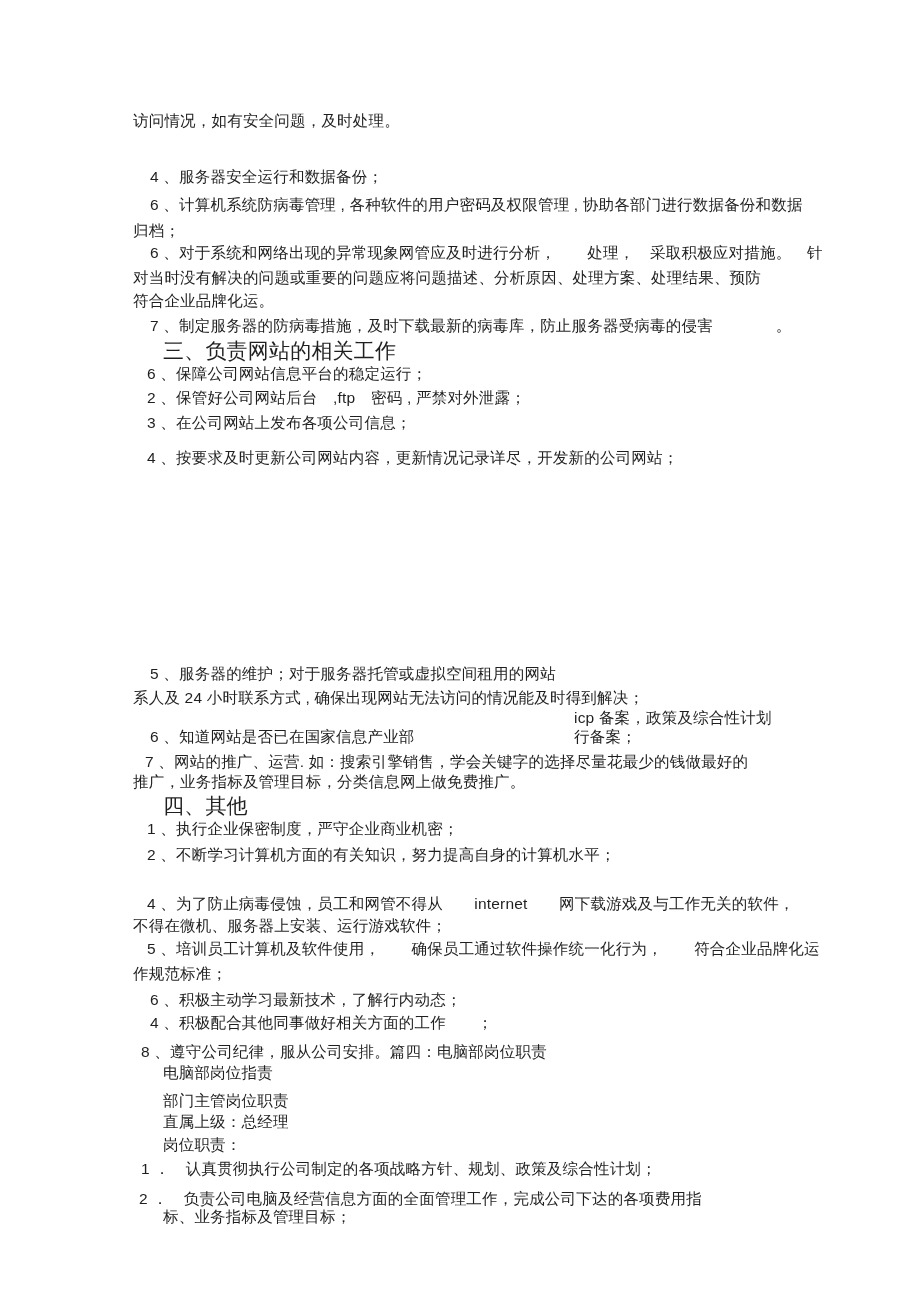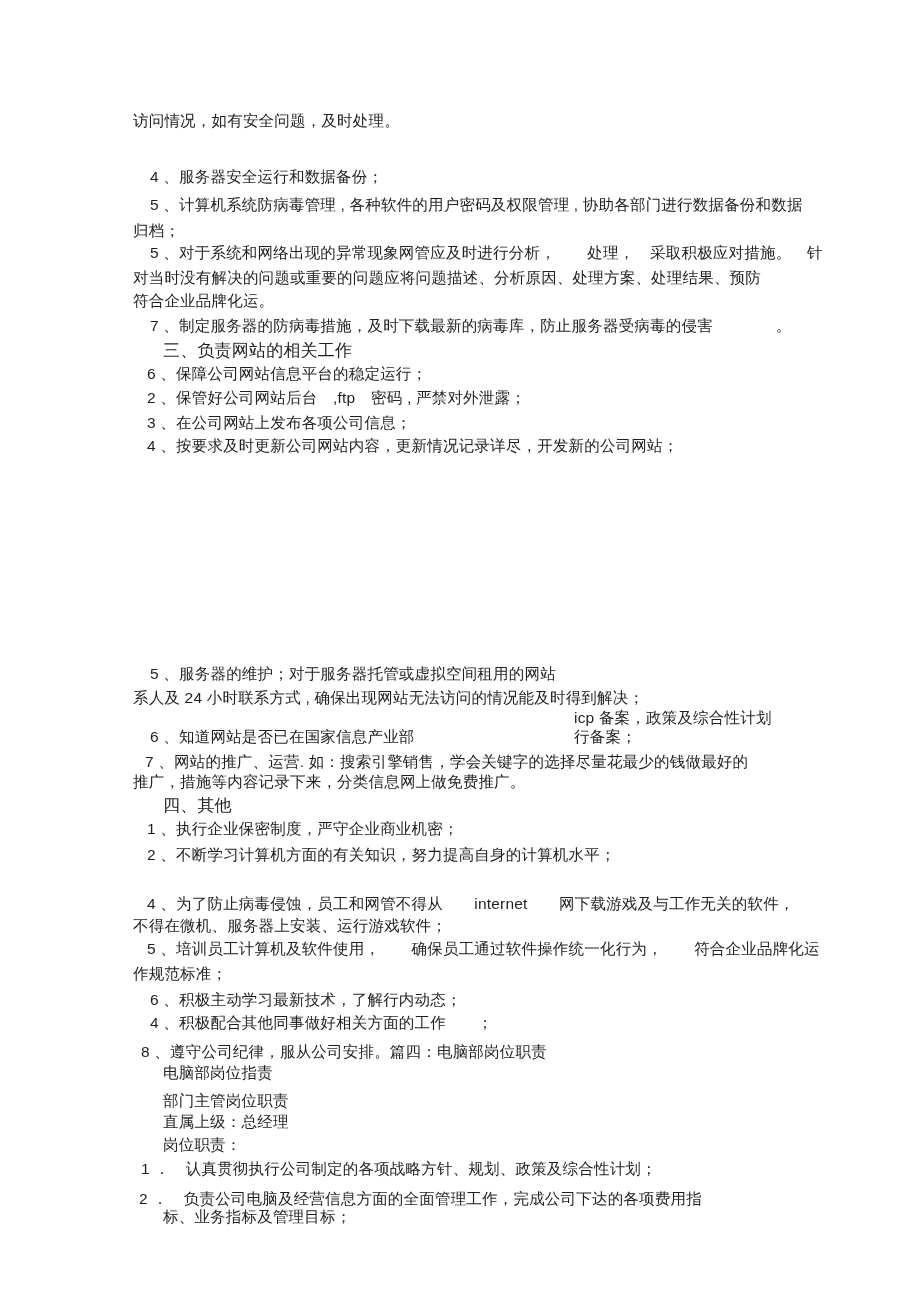--- a/index.html
+++ b/index.html
@@ -18,47 +18,47 @@
   }
   .line {
     position: absolute;
     font-size: 15.5px;
     line-height: 19px;
     white-space: pre;
     letter-spacing: 0.2px;
     color: #1f1f1f;
   }
   .heading {
-    font-size: 17px;
+    font-size: 21px;
   }
 </style>
 </head>
 <body>
 
 <div class="page">
   <div class="line" style="left:133px;top:111px">访问情况，如有安全问题，及时处理。</div>
   <div class="line" style="left:150px;top:167px">4 、服务器安全运行和数据备份；</div>
-  <div class="line" style="left:150px;top:195px">5 、计算机系统防病毒管理 , 各种软件的用户密码及权限管理 , 协助各部门进行数据备份和数据</div>
+  <div class="line" style="left:150px;top:195px">6 、计算机系统防病毒管理 , 各种软件的用户密码及权限管理 , 协助各部门进行数据备份和数据</div>
   <div class="line" style="left:133px;top:221px">归档；</div>
-  <div class="line" style="left:150px;top:243px">5 、对于系统和网络出现的异常现象网管应及时进行分析，　　处理，　采取积极应对措施。　针</div>
+  <div class="line" style="left:150px;top:243px">6 、对于系统和网络出现的异常现象网管应及时进行分析，　　处理，　采取积极应对措施。　针</div>
   <div class="line" style="left:133px;top:268px">对当时没有解决的问题或重要的问题应将问题描述、分析原因、处理方案、处理结果、预防</div>
   <div class="line" style="left:133px;top:291px">符合企业品牌化运。</div>
   <div class="line" style="left:150px;top:316px">7 、制定服务器的防病毒措施，及时下载最新的病毒库，防止服务器受病毒的侵害　　　　。</div>
   <div class="line heading" style="left:163px;top:341px">三、负责网站的相关工作</div>
   <div class="line" style="left:147px;top:364px">6 、保障公司网站信息平台的稳定运行；</div>
   <div class="line" style="left:147px;top:388px">2 、保管好公司网站后台　,ftp　密码 , 严禁对外泄露；</div>
   <div class="line" style="left:147px;top:413px">3 、在公司网站上发布各项公司信息；</div>
-  <div class="line" style="left:147px;top:436px">4 、按要求及时更新公司网站内容，更新情况记录详尽，开发新的公司网站；</div>
+  <div class="line" style="left:147px;top:448px">4 、按要求及时更新公司网站内容，更新情况记录详尽，开发新的公司网站；</div>
   <div class="line" style="left:150px;top:664px">5 、服务器的维护；对于服务器托管或虚拟空间租用的网站</div>
   <div class="line" style="left:133px;top:688px">系人及 24 小时联系方式 , 确保出现网站无法访问的情况能及时得到解决；</div>
   <div class="line" style="left:574px;top:708px">icp 备案，政策及综合性计划</div>
   <div class="line" style="left:150px;top:727px">6 、知道网站是否已在国家信息产业部</div>
   <div class="line" style="left:574px;top:727px">行备案；</div>
   <div class="line" style="left:145px;top:752px">7 、网站的推广、运营. 如：搜索引擎销售，学会关键字的选择尽量花最少的钱做最好的</div>
-  <div class="line" style="left:133px;top:772px">推广，措施等内容记录下来，分类信息网上做免费推广。</div>
+  <div class="line" style="left:133px;top:772px">推广，业务指标及管理目标，分类信息网上做免费推广。</div>
   <div class="line heading" style="left:163px;top:796px">四、其他</div>
   <div class="line" style="left:147px;top:819px">1 、执行企业保密制度，严守企业商业机密；</div>
   <div class="line" style="left:147px;top:845px">2 、不断学习计算机方面的有关知识，努力提高自身的计算机水平；</div>
   <div class="line" style="left:147px;top:894px">4 、为了防止病毒侵蚀，员工和网管不得从　　internet　　网下载游戏及与工作无关的软件，</div>
   <div class="line" style="left:133px;top:916px">不得在微机、服务器上安装、运行游戏软件；</div>
   <div class="line" style="left:147px;top:939px">5 、培训员工计算机及软件使用，　　确保员工通过软件操作统一化行为，　　符合企业品牌化运</div>
   <div class="line" style="left:133px;top:964px">作规范标准；</div>
   <div class="line" style="left:150px;top:990px">6 、积极主动学习最新技术，了解行内动态；</div>
   <div class="line" style="left:150px;top:1013px">4 、积极配合其他同事做好相关方面的工作　　；</div>
   <div class="line" style="left:141px;top:1042px">8 、遵守公司纪律，服从公司安排。篇四：电脑部岗位职责</div>

